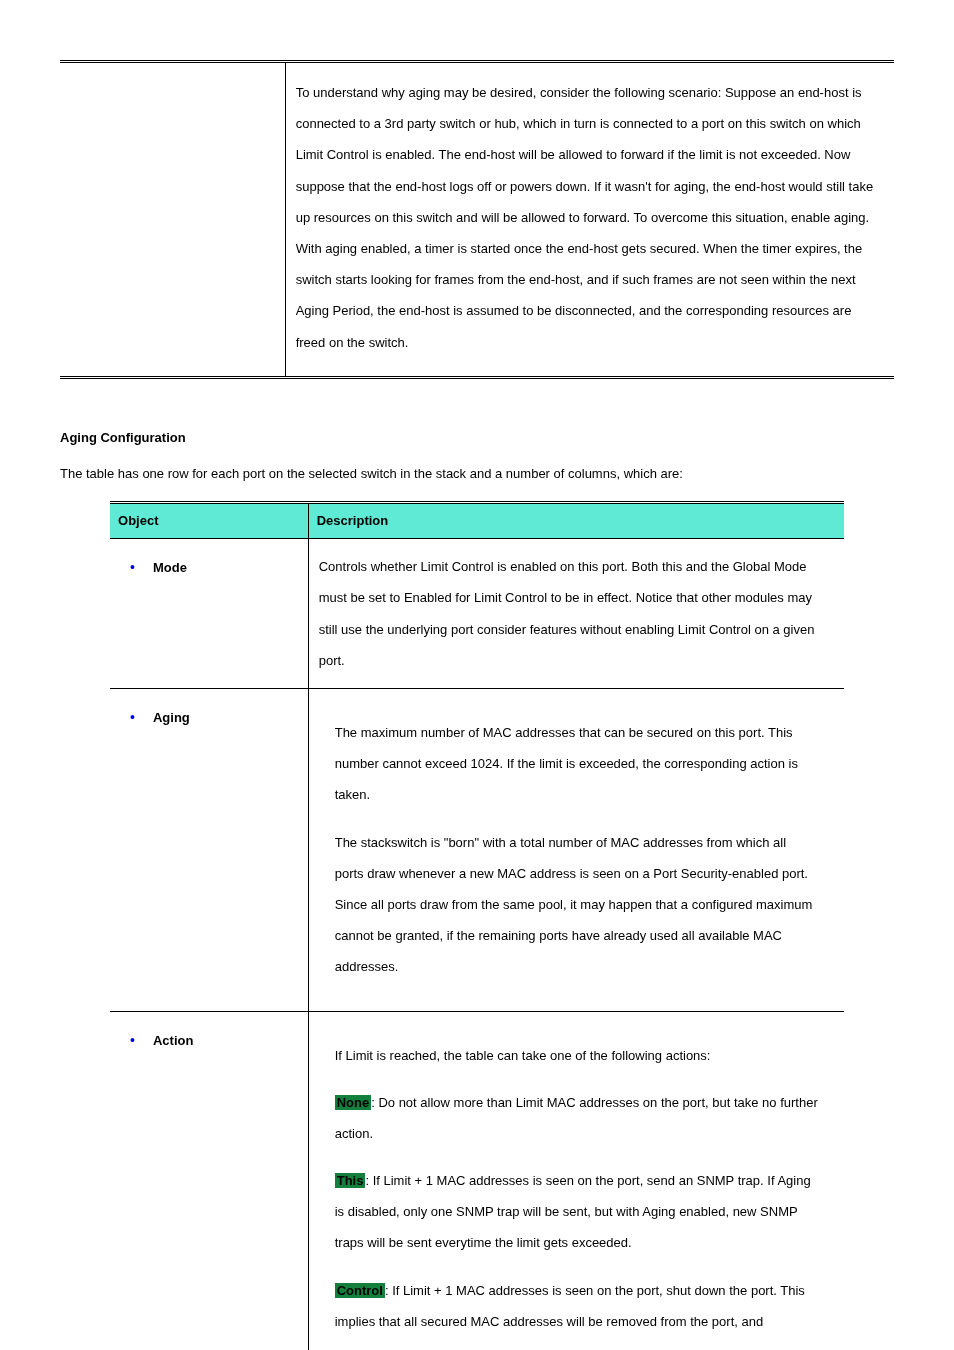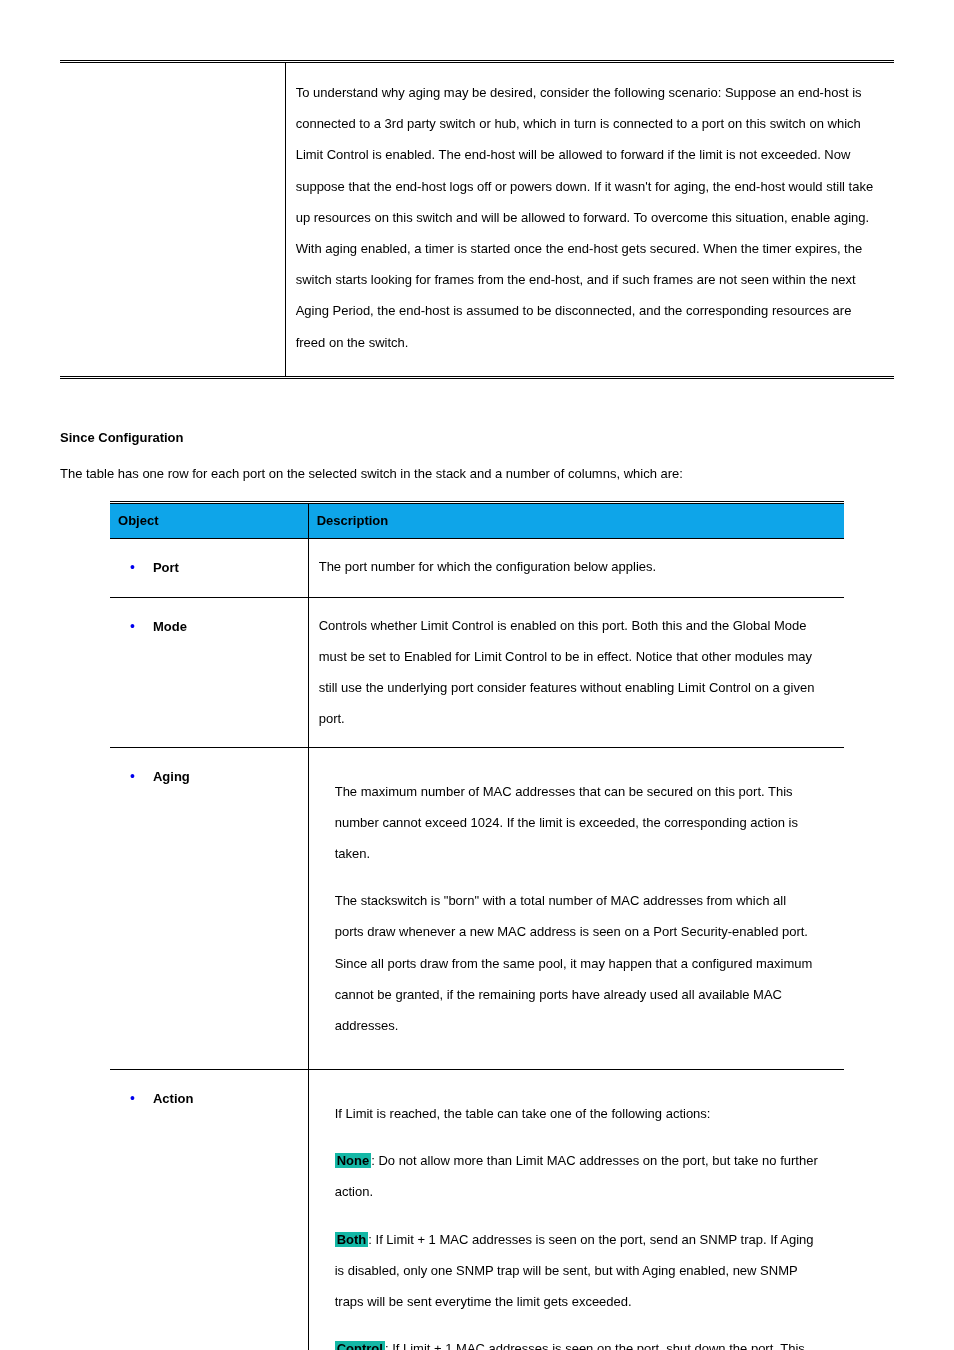--- a/index.html
+++ b/index.html
@@ -42,21 +42,21 @@
       margin-bottom: 18px;
     }
     .port-table {
       width: 88%;
       margin: 0 auto;
       border-collapse: collapse;
       border-top: 3px double #000;
       border-bottom: 3px double #000;
     }
     .port-table th {
-      background-color: #0ea5e9;
+      background-color: #5eead4;
       border: 1px solid #000;
       padding: 8px;
       text-align: left;
       font-weight: bold;
       height: 18px;
     }
     .port-table th:first-child {
       width: 27%;
     }
     .port-table td {
@@ -83,21 +83,21 @@
       content: "\2022";
       color: #0000ee;
       margin-right: 18px;
       font-size: 14px;
     }
     .obj-label {
       font-weight: bold;
     }
     .label-bold {
       font-weight: bold;
-      background-color: #14b8a6;
+      background-color: #15803d;
       padding: 0px 2px;
     }
     .page-number {
       text-align: center;
       margin-top: 64px;
       font-size: 14px;
     }
     .port-table td .p {
       margin: 16px;
     }
@@ -109,50 +109,46 @@
   <tbody>
       <tr>
     <td class="top-left-cell"></td>
     <td>
       <div class="para">To understand why aging may be desired, consider the following scenario: Suppose an end-host is connected to a 3rd party switch or hub, which in turn is connected to a port on this switch on which Limit Control is enabled. The end-host will be allowed to forward if the limit is not exceeded. Now suppose that the end-host logs off or powers down. If it wasn't for aging, the end-host would still take up resources on this switch and will be allowed to forward. To overcome this situation, enable aging. With aging enabled, a timer is started once the end-host gets secured. When the timer expires, the switch starts looking for frames from the end-host, and if such frames are not seen within the next Aging Period, the end-host is assumed to be disconnected, and the corresponding resources are freed on the switch.</div>
     </td>
   </tr>
 </tbody>
   </table>
 
-<div class="section-heading">Since Configuration</div>
+<div class="section-heading">Aging Configuration</div>
 
 <div class="intro-text">The table has one row for each port on the selected switch in the stack and a number of columns, which are:</div>
 
 <table class="port-table">
   <tbody>
       <tr>
     <th>Object</th>
     <th>Description</th>
-  </tr>
-  <tr>
-    <td class="obj-cell"><span class="obj-label">Port</span></td>
-    <td>The port number for which the configuration below applies.</td>
   </tr>
   <tr>
     <td class="obj-cell"><span class="obj-label">Mode</span></td>
     <td>Controls whether Limit Control is enabled on this port. Both this and the Global Mode must be set to Enabled for Limit Control to be in effect. Notice that other modules may still use the underlying port consider features without enabling Limit Control on a given port.</td>
   </tr>
   <tr>
     <td class="obj-cell"><span class="obj-label">Aging</span></td>
     <td>
       <div class="p">The maximum number of MAC addresses that can be secured on this port. This number cannot exceed 1024. If the limit is exceeded, the corresponding action is taken.</div>
       <div class="p">The stackswitch is "born" with a total number of MAC addresses from which all ports draw whenever a new MAC address is seen on a Port Security-enabled port. Since all ports draw from the same pool, it may happen that a configured maximum cannot be granted, if the remaining ports have already used all available MAC addresses.</div>
     </td>
   </tr>
   <tr>
     <td class="obj-cell"><span class="obj-label">Action</span></td>
     <td>
       <div class="p">If Limit is reached, the table can take one of the following actions:</div>
       <div class="p"><span class="label-bold">None</span><span>: Do not allow more than Limit MAC addresses on the port, but take no further action.</span></div>
-      <div class="p"><span class="label-bold">Both</span><span>: If Limit + 1 MAC addresses is seen on the port, send an SNMP trap. If Aging is disabled, only one SNMP trap will be sent, but with Aging enabled, new SNMP traps will be sent everytime the limit gets exceeded.</span></div>
+      <div class="p"><span class="label-bold">This</span><span>: If Limit + 1 MAC addresses is seen on the port, send an SNMP trap. If Aging is disabled, only one SNMP trap will be sent, but with Aging enabled, new SNMP traps will be sent everytime the limit gets exceeded.</span></div>
       <div class="p"><span class="label-bold">Control</span><span>: If Limit + 1 MAC addresses is seen on the port, shut down the port. This implies that all secured MAC addresses will be removed from the port, and</span></div>
     </td>
   </tr>
 </tbody>
   </table>
 
 <div class="page-number">261</div>
 
 </body></html>

